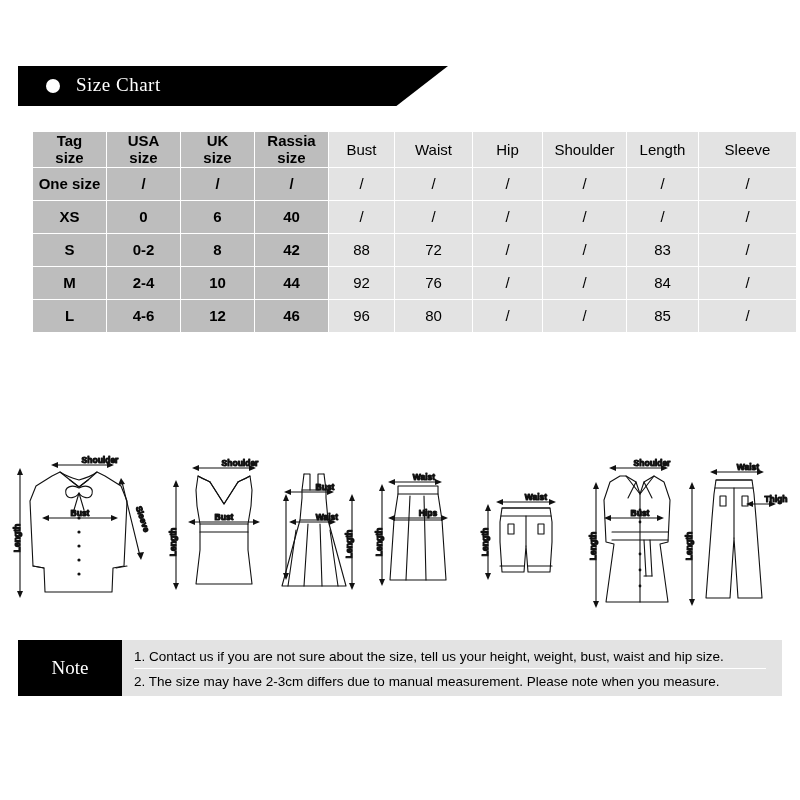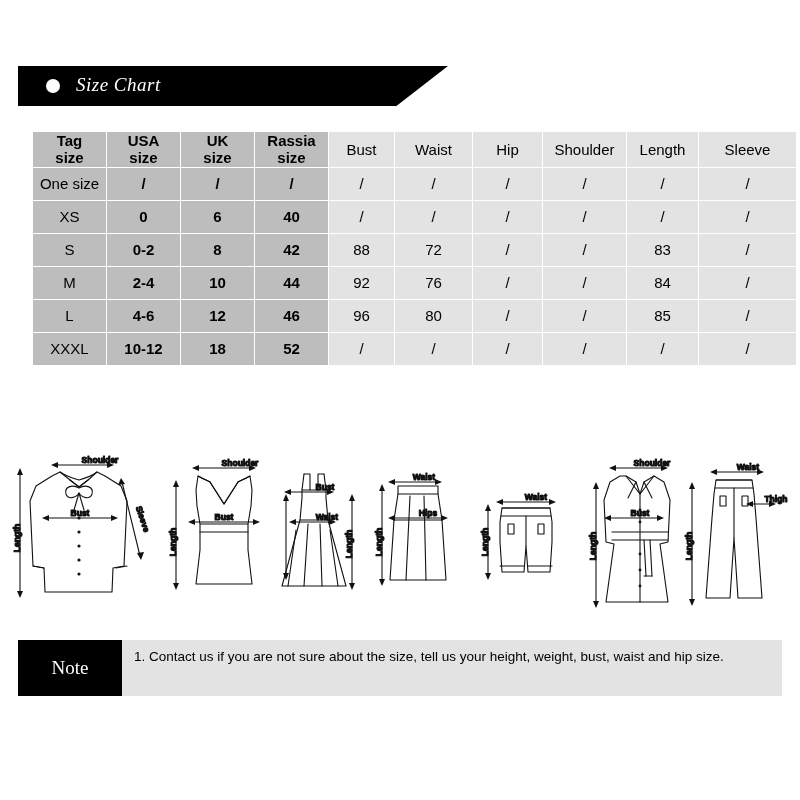--- a/index.html
+++ b/index.html
@@ -16,21 +16,20 @@
     overflow: hidden;
   }
 
   
   .header-wrap {
     position: absolute;
     left: 18px;
     top: 66px;
     width: 430px;
     height: 40px;
-    font-style: italic;
   }
   .header-banner {
     position: absolute;
     left: 0;
     top: 0;
     width: 100%;
     height: 100%;
     background: #000;
     clip-path: polygon(0 0, 100% 0, 88% 100%, 0 100%);
   }
@@ -74,21 +73,21 @@
     padding: 0;
     height: 32px;
   }
   
   .c-left { background: #bdbdbd; font-weight: bold; }
   .c-right { background: #e3e3e3; }
   .hdr { height: 54px; font-weight: bold; font-size: 15px; line-height: 1.15; }
   .hdr.c-left { background: #bdbdbd; }
   .hdr.c-right { background: #e3e3e3; font-weight: normal; font-size: 15px; }
   .val { font-weight: normal; font-size: 15px; }
-  .tagcol { font-weight: normal; }
+  .tagcol { font-weight: bold; }
   .onesize { font-size: 14px; }
 
   
   .illus {
     position: absolute;
     left: 0px;
     top: 446px;
     width: 800px;
     height: 186px;
   }
@@ -237,32 +236,20 @@
         <td class="c-left">4-6</td>
         <td class="c-left">12</td>
         <td class="c-left">46</td>
         <td class="c-right val">96</td>
         <td class="c-right val">80</td>
         <td class="c-right val">/</td>
         <td class="c-right val">/</td>
         <td class="c-right val">85</td>
         <td class="c-right val">/</td>
       </tr>
-      <tr>
-        <td class="c-left tagcol">XXXL</td>
-        <td class="c-left">10-12</td>
-        <td class="c-left">18</td>
-        <td class="c-left">52</td>
-        <td class="c-right val">/</td>
-        <td class="c-right val">/</td>
-        <td class="c-right val">/</td>
-        <td class="c-right val">/</td>
-        <td class="c-right val">/</td>
-        <td class="c-right val">/</td>
-      </tr>
     </tbody>
   </table>
 </div>
 
 <div class="illus">
 <svg width="800" height="186" viewBox="0 0 800 186" xmlns="http://www.w3.org/2000/svg">
   <g fill="none" stroke="#111" stroke-width="1.1" stroke-linejoin="round" stroke-linecap="round">
 
     <g>
 
@@ -440,14 +427,15 @@
     </g>
 
   </g>
 </svg>
 </div>
 
 <div class="note-wrap">
   <div class="note-label">Note</div>
   <div class="note-lines">
     <div class="note-line">1. Contact us if you are not sure about the size, tell us your height, weight, bust, waist and hip size.</div>
+    <div class="note-line second">2. The size may have 2-3cm differs due to manual measurement. Please note when you measure.</div>
   </div>
 </div>
 
 </body></html>

